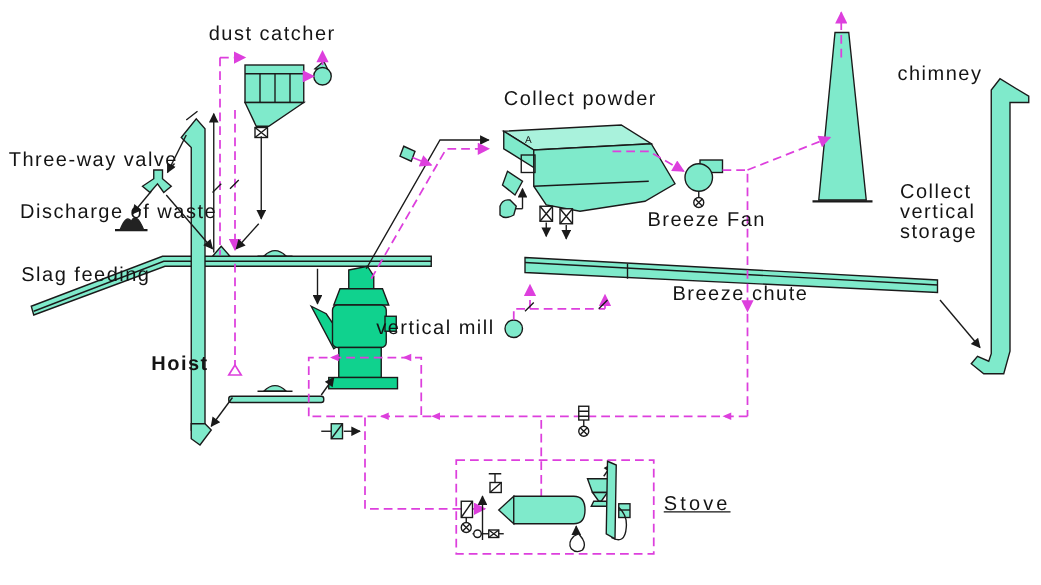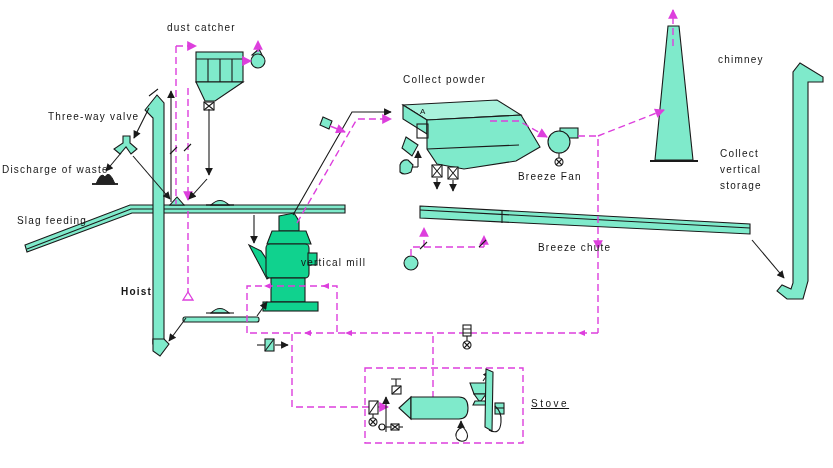--- a/index.html
+++ b/index.html
@@ -1,18 +1,18 @@
 <!DOCTYPE html>
 <html style="--equipment_fill: #7feacb; --equipment_fill_light: #a9f2dc; --mill_fill: #10d28e; --outline: #1a1a1a; --flow_line: #dd3fdd; --text: #141414; --background: #ffffff;"><head>
 <meta charset="utf-8">
 <style>
   html,body{margin:0;padding:0;background:#fff;}
   .stage{position:relative;width:833px;height:468px;background:var(--background,#fff);overflow:hidden;
          font-family:"Liberation Sans",sans-serif;}
-  .lbl{position:absolute;font-size:10px;line-height:16px;letter-spacing:1.2px;
+  .lbl{position:absolute;font-size:16px;line-height:16px;letter-spacing:1.2px;
        color:var(--text,#141414);white-space:nowrap;}
   svg{position:absolute;left:0;top:0;}
   .eq{fill:var(--equipment_fill);stroke:var(--outline);stroke-width:1.1;}
   .eql{fill:var(--equipment_fill_light);stroke:var(--outline);stroke-width:1.1;}
   .mill{fill:var(--mill_fill);stroke:var(--outline);stroke-width:1.1;}
   .blk{stroke:var(--outline);stroke-width:1.1;fill:none;}
   .blk2{stroke:var(--outline);stroke-width:1.8;fill:none;}
   .wht{fill:#ffffff;stroke:var(--outline);stroke-width:1.1;}
   .mag{stroke:var(--flow_line);stroke-width:1.4;fill:none;stroke-dasharray:7 4;}
   .mags{stroke:var(--flow_line);stroke-width:1.4;fill:none;}
@@ -201,28 +201,28 @@
     <polygon class="eq" points="475,401 485,401 487,405 473,405"></polygon>
     <path class="blk" d="M483,381 L490,371" marker-end="url(#mb)"></path>
     <polygon class="eq" points="486,369 493,372 492,431 485,427"></polygon>
     <rect class="eq" x="495" y="403" width="9" height="11"></rect>
     <line class="blk" x1="495" y1="408" x2="504" y2="408"></line>
     <path class="blk" d="M489,430 Q500,436 501,422 Q502,412 495,406"></path>
   </g>
 </svg>
 
 <div class="lbl" style="left:167px;top:20px;">dust catcher</div>
-<div class="lbl" style="left:7px;top:109px;margin-left:41px;">Three-way valve</div>
-<div class="lbl" style="left:2px;top:162px;">Discharge of waste</div>
+<div class="lbl" style="left:7px;top:121px;">Three-way valve</div>
+<div class="lbl" style="left:16px;top:162px;">Discharge of waste</div>
 <div class="lbl" style="left:17px;top:213px;">Slag feeding</div>
 <div class="lbl" style="left:121px;top:284px;font-weight:bold;">Hoist</div>
 <div class="lbl" style="left:301px;top:255px;">vertical mill</div>
 <div class="lbl" style="left:379px;top:72px;margin-left:24px;">Collect powder</div>
 <div class="lbl" style="left:518px;top:169px;">Breeze Fan</div>
-<div class="lbl" style="left:538px;top:240px;">Breeze chute</div>
+<div class="lbl" style="left:538px;top:228px;">Breeze chute</div>
 <div class="lbl" style="left:687px;top:52px;margin-left:31px;">chimney</div>
 <div class="lbl" style="left:720px;top:146px;">
   <span style="display:block">Collect</span>
   <span style="display:block">vertical</span>
   <span style="display:block">storage</span>
 </div>
 <div class="lbl" style="left:531px;top:396px;letter-spacing:2.5px;text-decoration:underline;">Stove</div>
 </div>
 
 </body></html>

